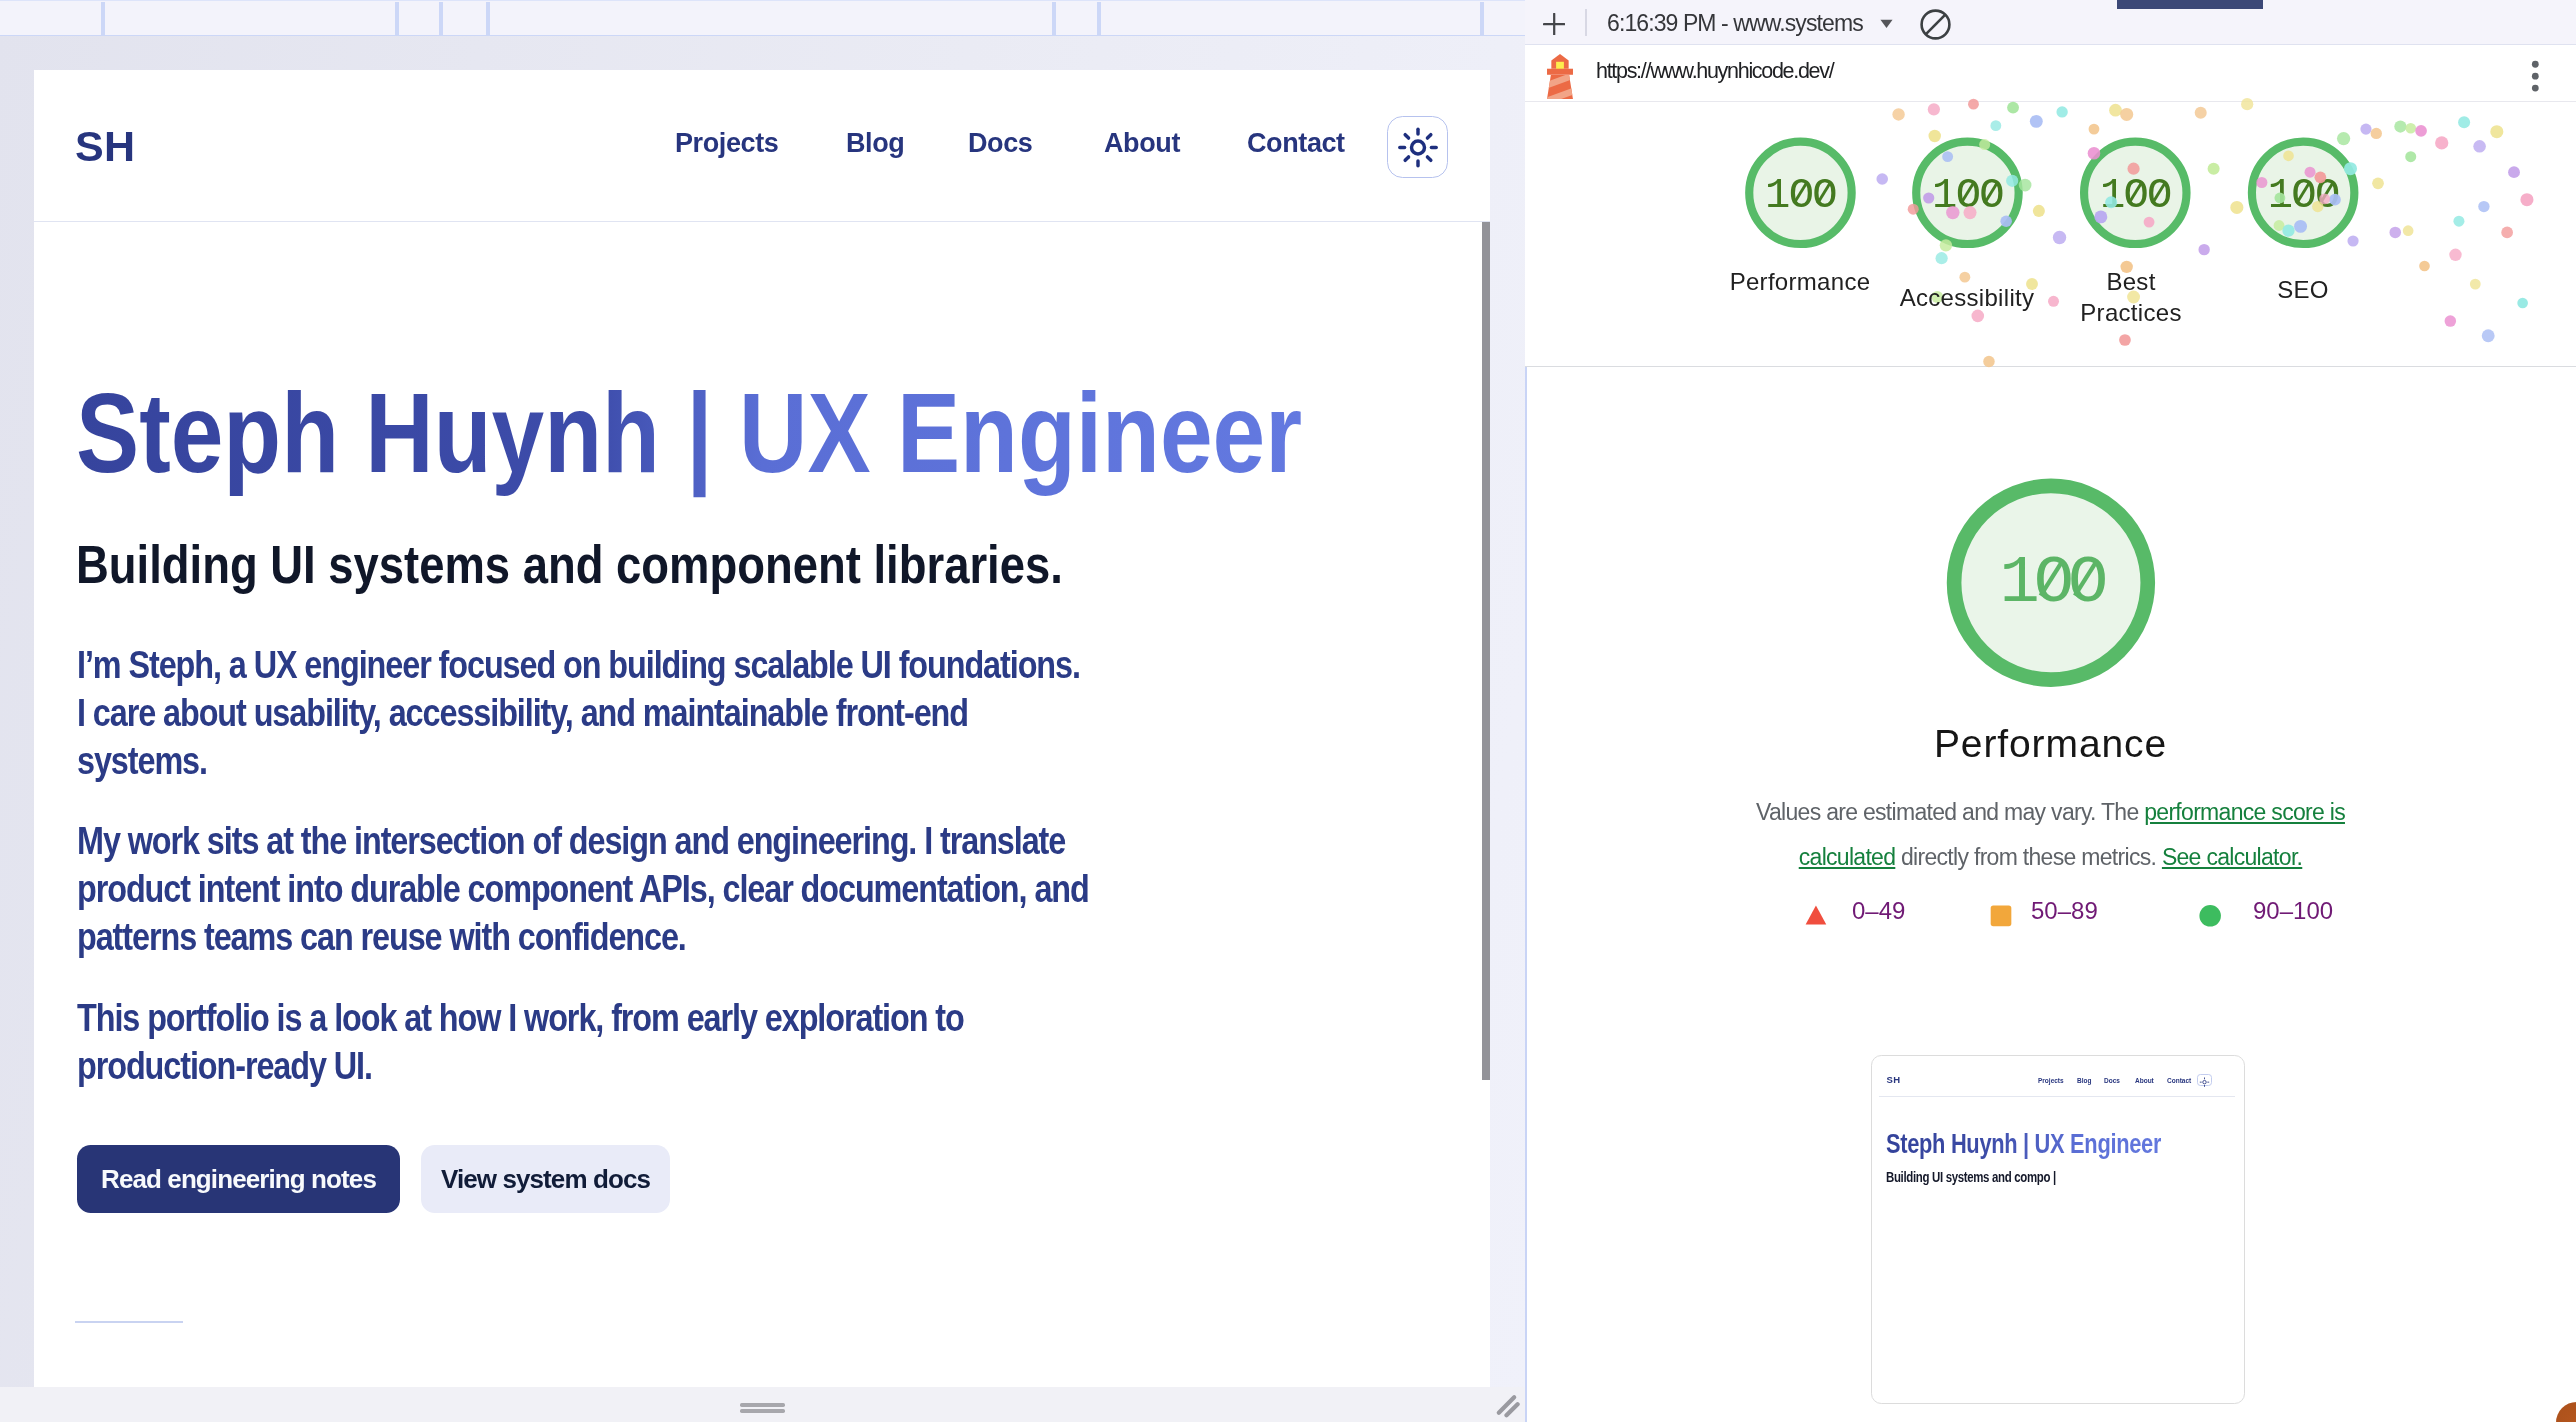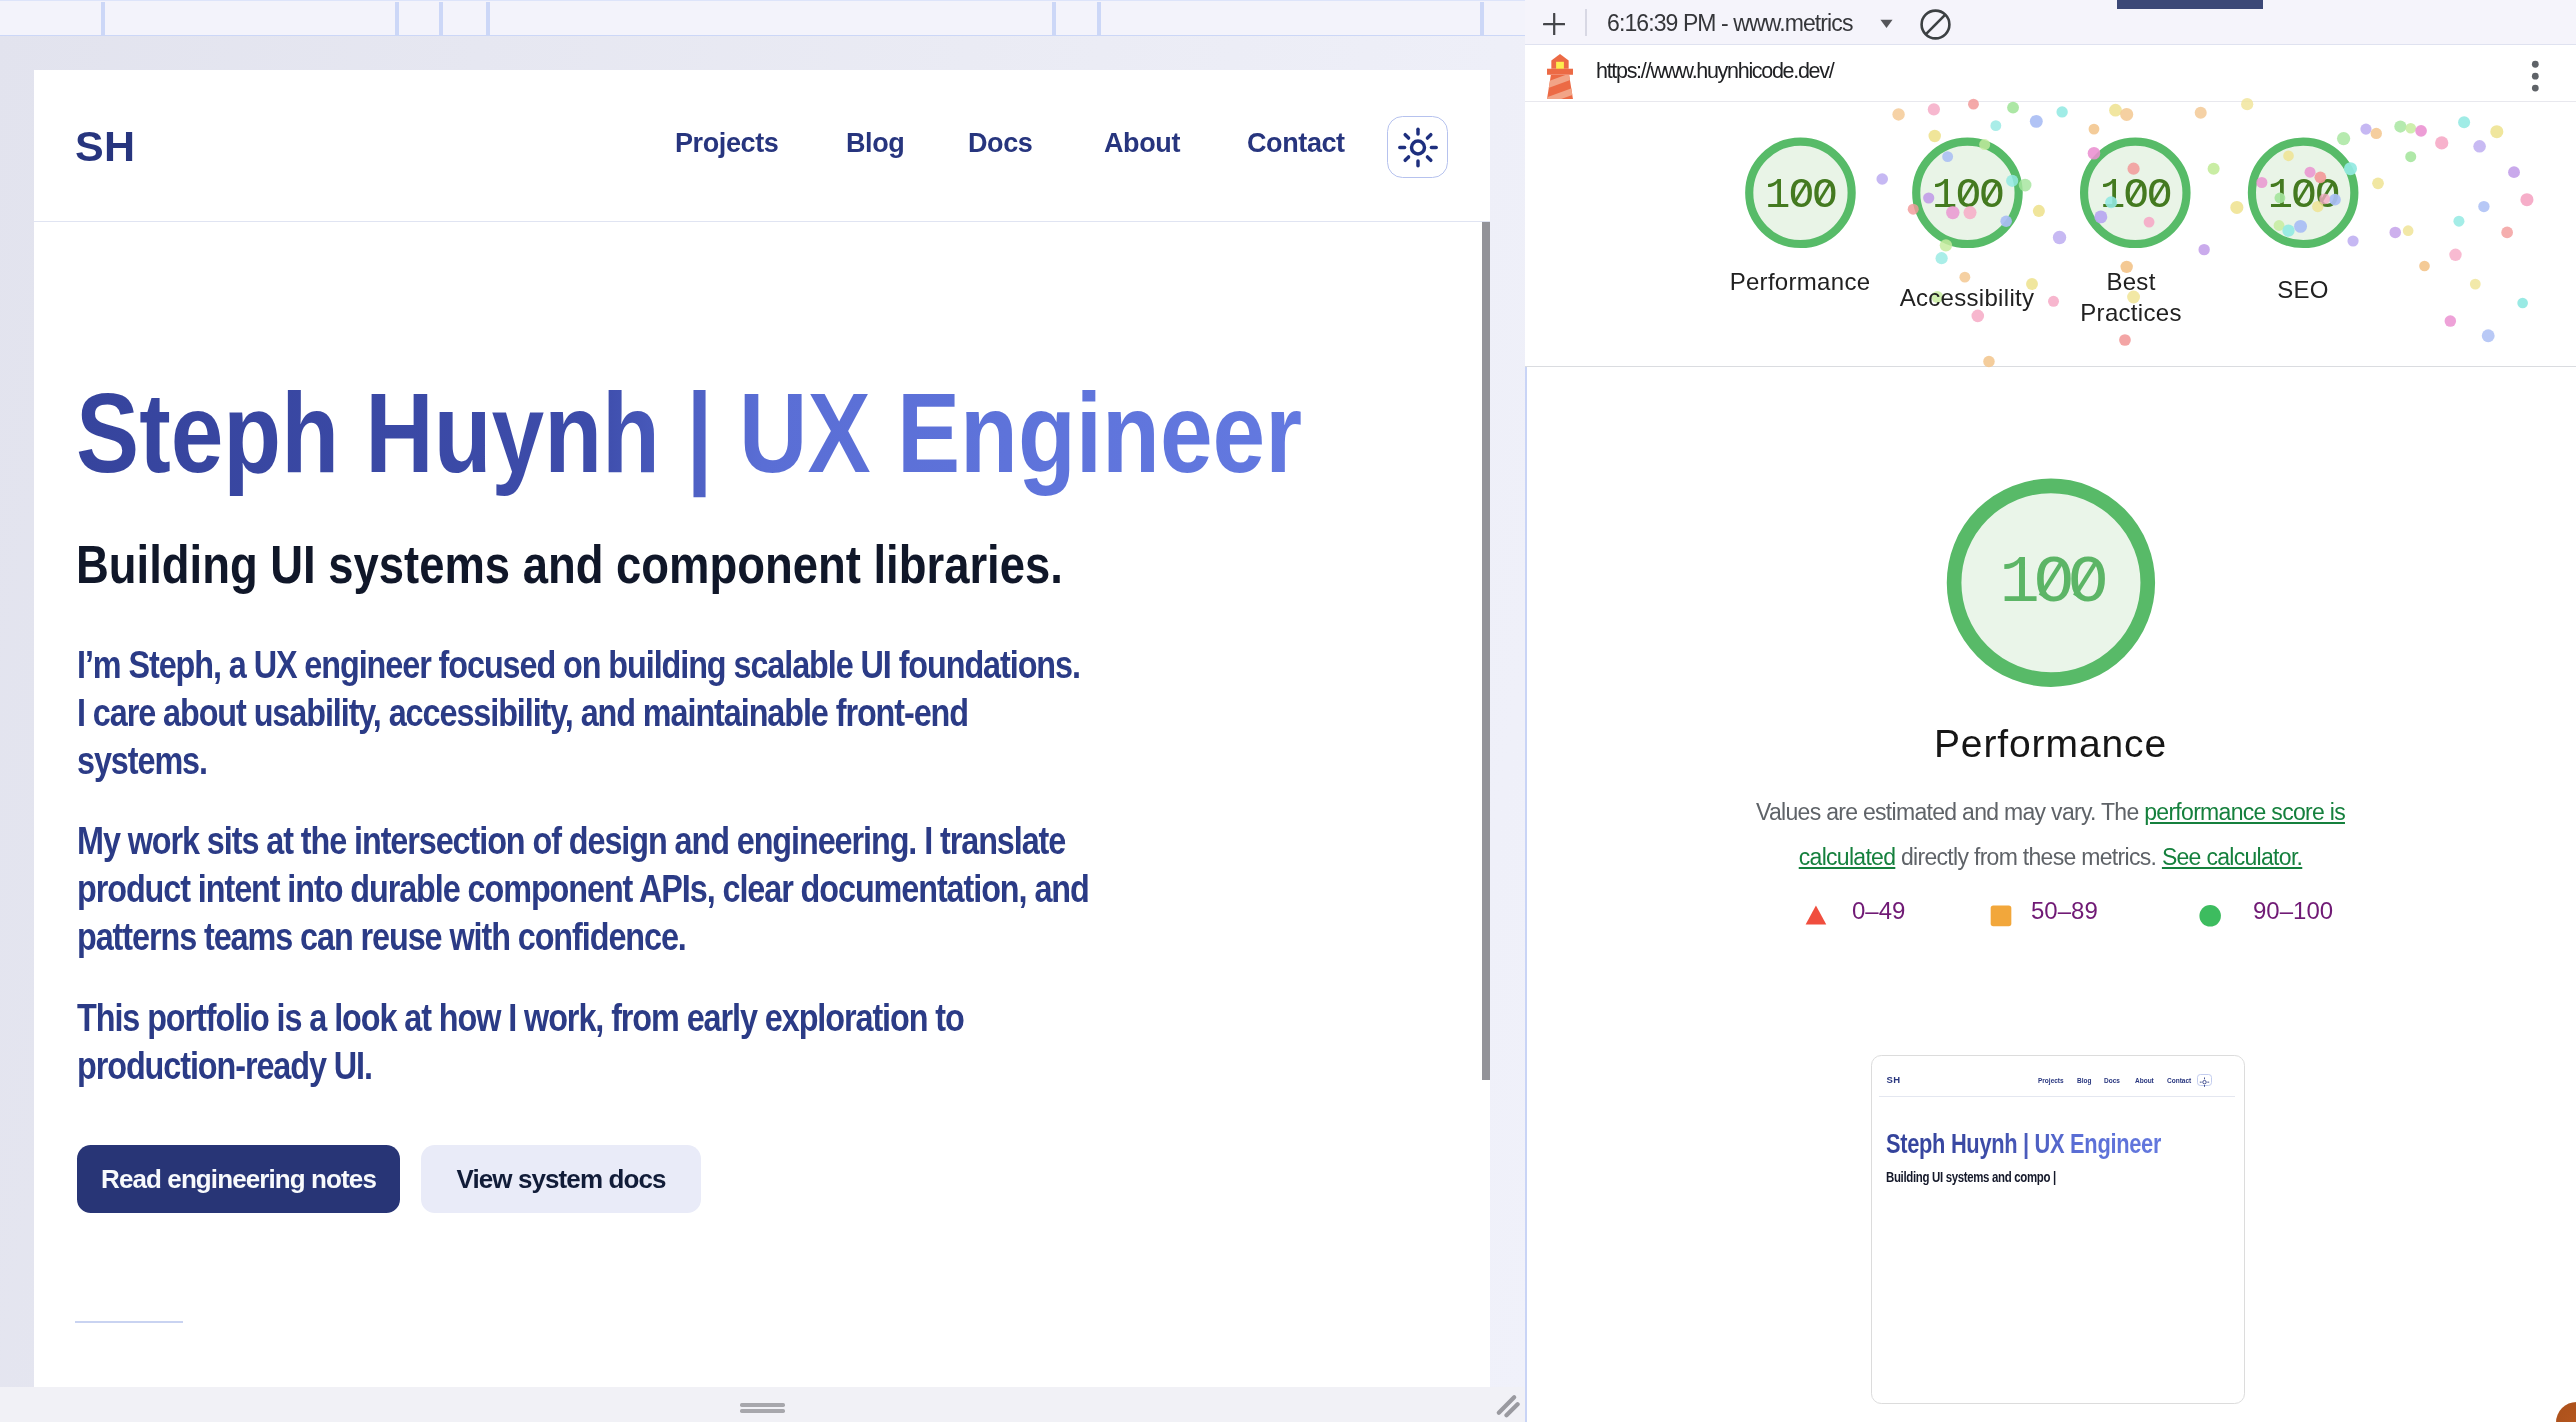--- a/index.html
+++ b/index.html
@@ -31,21 +31,21 @@
   .para { left:43px; font-size:39px; line-height:48px; font-weight:bold;
     color:#2b3b86; letter-spacing:-1.3px; white-space:nowrap;
     transform:scaleX(0.83); transform-origin:left top; }
   #p1 { top:571px; }
   #p2 { top:747px; }
   #p3 { top:924px; }
 
   .btn { top:1075px; height:68px; border-radius:13.8px; font-size:26px; font-weight:bold; letter-spacing:-0.9px;
     display:flex; align-items:center; justify-content:center; }
   #btn1 { left:43px; width:323px; background:#283576; color:#f8fafc; }
-  #btn2 { left:387px; width:280px; background:#e9ebf8; color:#111c38; }
+  #btn2 { left:387px; width:249px; background:#e9ebf8; color:#111c38; }
 
   #footline { left:41px; top:1251px; width:108px; height:1.7px; background:#c9d3f1; }
 
   #lscroll { left:1482px; top:222px; width:7.7px; height:858px; background:#939399; }
 
   #bottombar { left:0; top:1387px; width:1525px; height:35px; background:#f1f1f6; }
   .hline { position:absolute; left:740px; width:45px; height:3.4px; border-radius:1.7px; background:#a7a7ac; }
 
   
   #right { left:1525px; top:0; width:1051px; height:1422px; background:#ffffff; }
@@ -133,21 +133,21 @@
   <div id="rborder" class="abs"></div>
   <div id="toolbar" class="abs"></div>
   <div id="navysnip" class="abs"></div>
   <svg class="abs" style="left:18px; top:13px" width="22.4" height="22.4" viewBox="0 0 26 26">
     <g stroke="#444549" stroke-width="2.6" stroke-linecap="round">
       <line x1="13" y1="1" x2="13" y2="25"></line>
         <line x1="1" y1="13" x2="25" y2="13"></line>
     </g>
   </svg>
   <div id="toolsep" class="abs"></div>
-  <div id="tooltime" class="abs">6:16:39 PM - www.metrics</div>
+  <div id="tooltime" class="abs">6:16:39 PM - www.systems</div>
   <svg class="abs" style="left:355px; top:19px" width="13" height="9.5" viewBox="0 0 15 11">
     <polygon points="0.5,1 14.5,1 7.5,10.5" fill="#55565a"></polygon>
   </svg>
   <svg class="abs" style="left:394px; top:7.7px" width="33" height="33" viewBox="0 0 38 38">
     <circle cx="19" cy="19" r="16" fill="none" stroke="#3c4043" stroke-width="3"></circle>
     <line x1="8" y1="30" x2="30" y2="8" stroke="#3c4043" stroke-width="3"></line>
   </svg>
 
   <div id="urlrow" class="abs"></div>
   <svg class="abs" style="left:22.4px; top:54px" width="26" height="45" viewBox="0 0 30 52">

